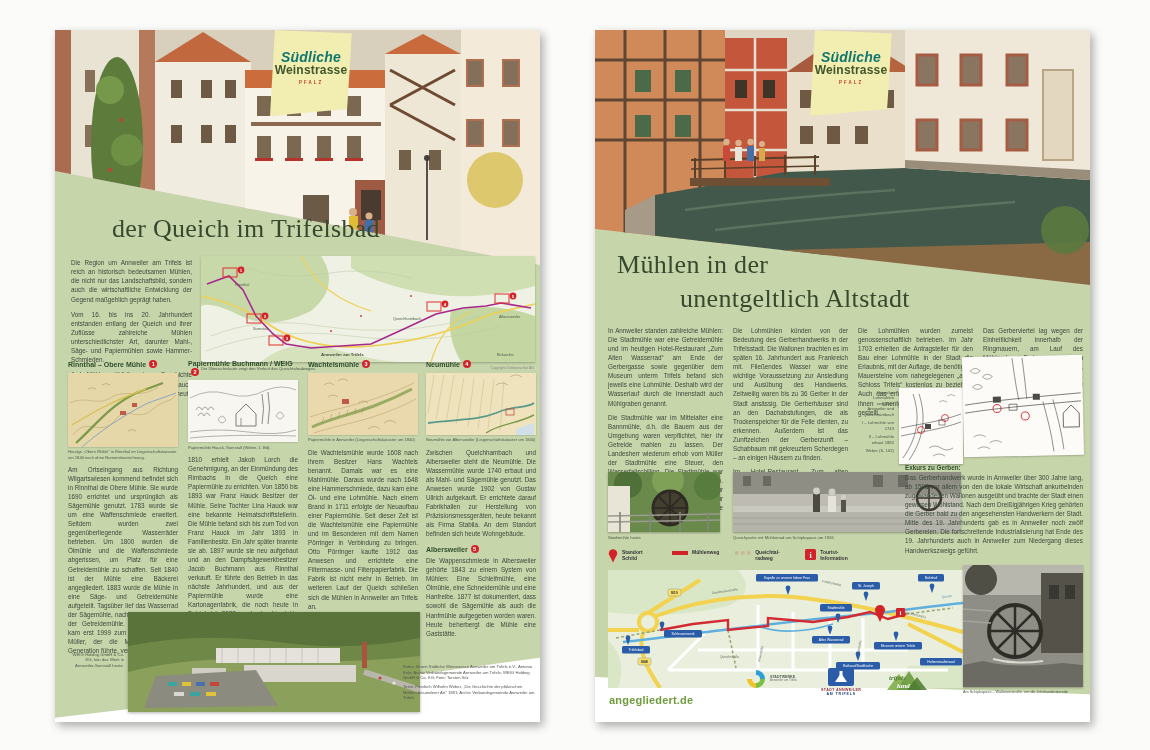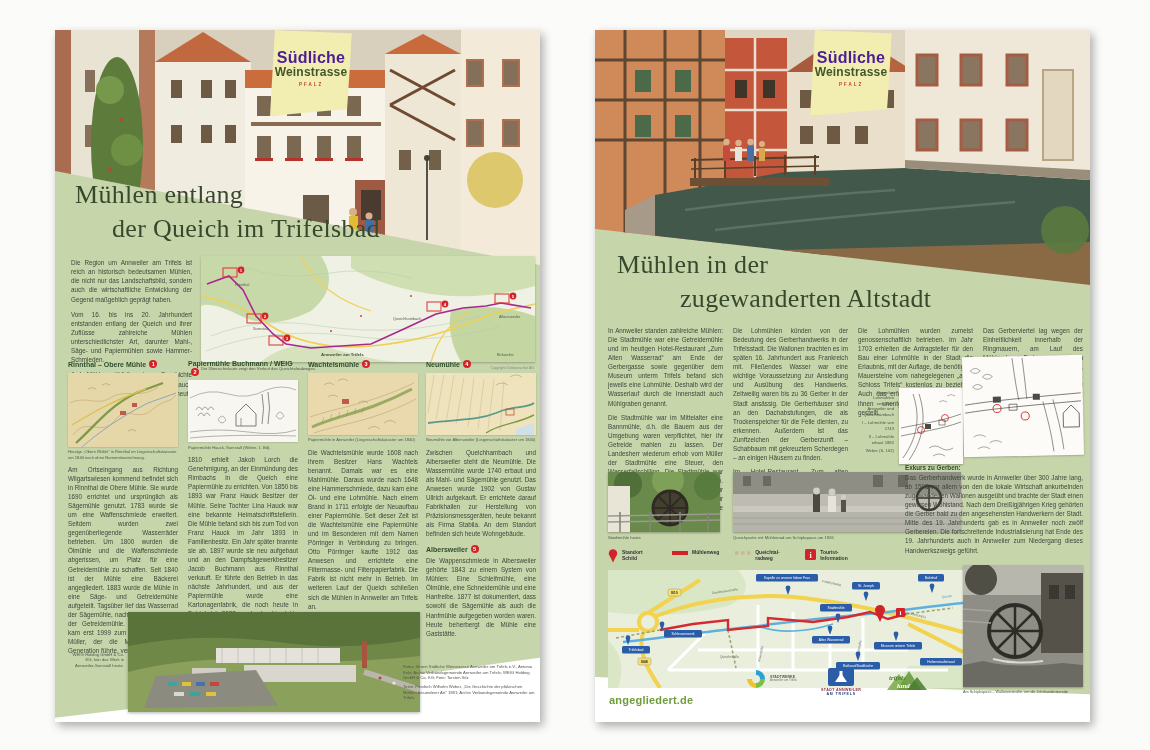--- a/index.html
+++ b/index.html
@@ -8,21 +8,21 @@
   .poster{position:absolute;top:30px;height:692px;background:#ffffff;box-shadow:3px 4px 9px rgba(0,0,0,.32);}
   #poster-left{left:55px;width:485px;}
   #poster-right{left:595px;width:495px;}
   .green-bg{position:absolute;inset:0;background:#c7d5ab;}
   #poster-left .green-bg{clip-path:polygon(0 0,100% 0,100% 90.7%,70% 93.6%,0 99.4%);}
   #poster-right .green-bg{clip-path:polygon(0 0,100% 0,100% 96%,0 93.5%);}
   .hero{position:absolute;top:0;left:0;right:0;overflow:hidden;}
   .hero-left{height:235px;clip-path:polygon(0 0,100% 0,100% 100%,0 60%);}
   .hero-right{height:255px;clip-path:polygon(0 0,100% 0,100% 100%,0 78%);}
   .brand-flag{position:absolute;top:0;width:82px;height:86px;background:#f2eeb2;clip-path:polygon(6% 0,100% 4%,94% 92%,0 100%);text-align:center;box-shadow:0 1px 3px rgba(0,0,0,.2);}
-  .brand-l1{margin-top:20px;font-size:16px;font-weight:bold;color:#4c1d95;line-height:1.02;letter-spacing:.2px;}
+  .brand-l1{margin-top:20px;font-size:14px;font-weight:bold;color:#0f766e;line-height:1.02;letter-spacing:.2px;font-style:italic;}
   .brand-l2{font-size:12px;font-weight:bold;color:#41572b;line-height:1.02;letter-spacing:.2px;}
   .brand-sub{margin-top:3px;font-size:4.5px;color:#c0392b;letter-spacing:2px;font-weight:bold;}
   .title{position:absolute;margin:0;font-family:"Liberation Serif","DejaVu Serif",serif;font-weight:normal;font-size:26px;color:#37492d;letter-spacing:.3px;line-height:1;}
   .intro{font-size:6.3px;line-height:1.45;color:#3a473a;text-align:justify;}
   .intro p{margin:0 0 6px 0;}
   .body-text{font-size:6.3px;line-height:1.44;color:#3a473a;text-align:justify;}
   .body-text p{margin:0 0 5px 0;}
   .mill-col{position:absolute;top:330px;width:110px;}
   .col-head{font-size:7px;font-weight:bold;color:#2e4d2b;line-height:1.1;}
   .numdot{display:inline-block;width:8px;height:8px;border-radius:50%;background:#d2232a;color:#fff;font-size:5.5px;font-weight:bold;line-height:8px;text-align:center;margin-left:3px;vertical-align:1px;}
@@ -119,21 +119,20 @@
         <rect x="150" y="215" width="215" height="20" fill="#b3a88f"></rect>
       </svg>
     </div>
 
     <div class="brand-flag" style="left:215px;">
       <div class="brand-l1">Südliche</div>
       <div class="brand-l2">Weinstrasse</div>
       <div class="brand-sub">PFALZ</div>
     </div>
 
-    <h1 class="title" style="left:20px;top:152px;">Mühlen entlang</h1>
     <h1 class="title" style="left:57px;top:186px;">der Queich im Trifelsbad</h1>
 
     <div class="abs intro" style="left:16px;top:228px;width:121px;">
       <p>Die Region um Annweiler am Trifels ist reich an historisch bedeutsamen Mühlen, die nicht nur das Landschaftsbild, sondern auch die wirtschaftliche Entwicklung der Gegend maßgeblich geprägt haben.</p>
       <p>Vom 16. bis ins 20. Jahrhundert entstanden entlang der Queich und ihrer Zuflüsse zahlreiche Mühlen unterschiedlichster Art, darunter Mahl-, Säge- und Papiermühlen sowie Hammer-Schmieden.</p>
       <p>Jede Mühle erzählt ihre eigene Geschichte von Aufstieg, Wandel und teils auch Niedergang. Einige Mühlen stehen heute noch.</p>
     </div>
 
     <div class="abs" style="left:146px;top:226px;width:334px;height:106px;box-shadow:0 .5px 2px rgba(0,0,0,.25);">
       <svg width="334" height="106" viewBox="0 0 334 106">
@@ -367,21 +366,21 @@
       </svg>
     </div>
 
     <div class="brand-flag" style="left:215px;">
       <div class="brand-l1">Südliche</div>
       <div class="brand-l2">Weinstrasse</div>
       <div class="brand-sub">PFALZ</div>
     </div>
 
     <h1 class="title" style="left:22px;top:222px;">Mühlen in der</h1>
-    <h1 class="title" style="left:85px;top:256px;">zugewanderten Altstadt</h1>
+    <h1 class="title" style="left:85px;top:256px;">unentgeltlich Altstadt</h1>
 
     <div class="abs body-text" style="left:13px;top:296px;width:115px;">
       <p>In Annweiler standen zahlreiche Mühlen: Die Stadtmühle war eine Getreidemühle und im heutigen Hotel-Restaurant „Zum Alten Wasserrad“ am Ende der Gerbergasse sowie gegenüber dem Museum unterm Trifels befand sich jeweils eine Lohmühle. Deshalb wird der Wasserlauf durch die Innenstadt auch Mühlgraben genannt.</p>
       <p>Die Stadtmühle war im Mittelalter eine Bannmühle, d.h. die Bauern aus der Umgebung waren verpflichtet, hier ihr Getreide mahlen zu lassen. Der Landesherr wiederum erhob vom Müller der Stadtmühle eine Steuer, den Wasserfallschilling. Die Stadtmühle war bis in die 1950er Jahre noch in Betrieb. Sie befindet sich am Eingang zur Gerbergasse und wurde zuletzt zur Stromerzeugung für das Gebäude genutzt.</p>
     </div>
     <div class="abs body-text" style="left:138px;top:296px;width:115px;">
       <p>Die Lohmühlen künden von der Bedeutung des Gerberhandwerks in der Trifelsstadt. Die Wallonen brachten es im späten 16. Jahrhundert aus Frankreich mit. Fließendes Wasser war eine wichtige Voraussetzung zur Ansiedlung und Ausübung des Handwerks. Zeitweilig waren bis zu 36 Gerber in der Stadt ansässig. Die Gerberhäuser sind an den Dachabstufungen, die als Trockenspeicher für die Felle dienten, zu erkennen. Außerdem ist das Zunftzeichen der Gerberzunft – Schabbaum mit gekreuztem Scherdegen – an einigen Häusern zu finden.</p>
       <p>Im Hotel-Restaurant „Zum alten Wasserrad“ wurde das noch heute funktionierende Wasserrad für den Antrieb der Maschinen einer Schuhfabrik genutzt.</p>
     </div>
     <div class="abs body-text" style="left:263px;top:296px;width:115px;">

